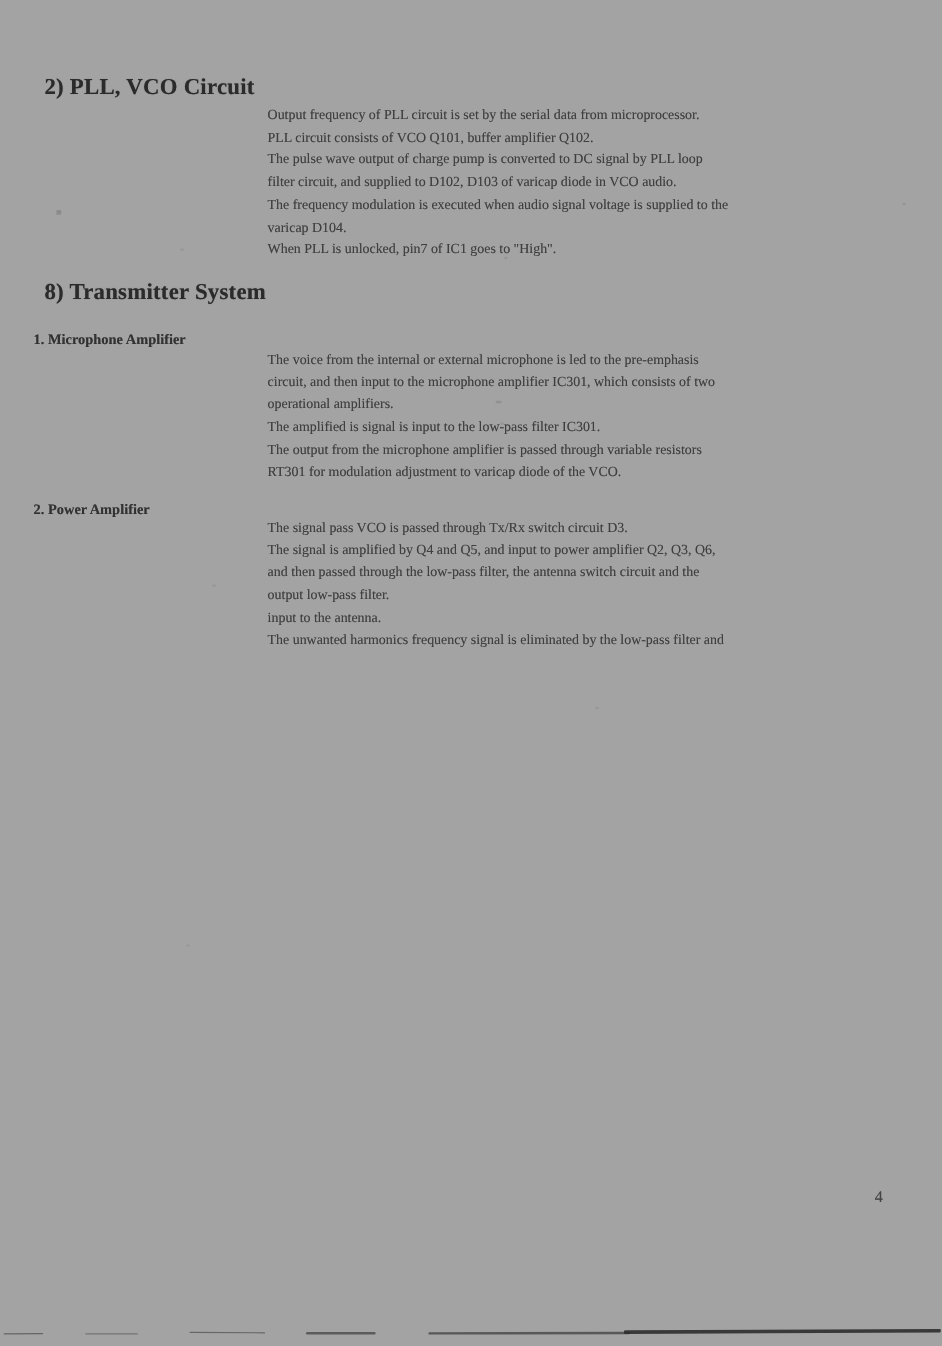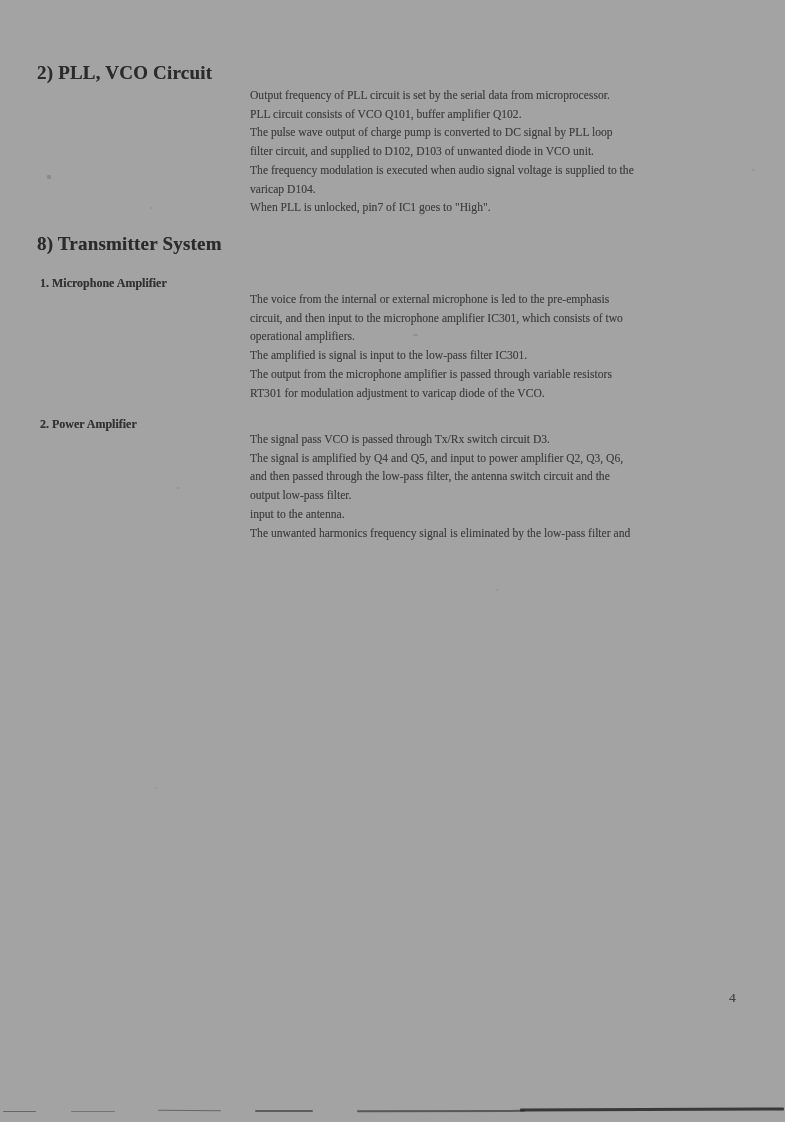--- a/index.html
+++ b/index.html
@@ -19,33 +19,32 @@
     font-size: 19px;
     line-height: 22px;
     font-weight: 700;
     color: #2b2b2b;
     letter-spacing: 0.2px;
     text-shadow: 0 0 0.6px rgba(60,60,60,0.65);
     white-space: nowrap;
   }
   .h-sub {
     position: absolute;
-    left: 40px;
+    left: 28px;
     font-size: 12px;
     line-height: 14px;
     font-weight: 700;
     color: #323232;
     text-shadow: 0 0 0.5px rgba(60,60,60,0.6);
     white-space: nowrap;
   }
   .body-block {
     position: absolute;
     left: 223px;
     width: 470px;
-    margin-left: 27px;
   }
   .body-block .line {
     font-size: 11.6px;
     line-height: 18.7px;
     color: #3f3f3f;
     text-shadow: 0 0 0.55px rgba(80,80,80,0.6);
     white-space: nowrap;
   }
   .page-number {
     position: absolute;
@@ -87,21 +86,21 @@
 <body>
 
 <div class="page">
 
   <div class="h-major" style="top:62px">2) PLL, VCO Circuit</div>
 
   <div class="body-block" style="top:87px">
     <div class="line">Output frequency of PLL circuit is set by the serial data from microprocessor.</div>
     <div class="line">PLL circuit consists of VCO Q101, buffer amplifier Q102.</div>
     <div class="line">The pulse wave output of charge pump is converted to DC signal by PLL loop</div>
-    <div class="line">filter circuit, and supplied to D102, D103 of unwanted diode in VCO unit.</div>
+    <div class="line">filter circuit, and supplied to D102, D103 of varicap diode in VCO audio.</div>
     <div class="line">The frequency modulation is executed when audio signal voltage is supplied to the</div>
     <div class="line">varicap D104.</div>
     <div class="line">When PLL is unlocked, pin7 of IC1 goes to "High".</div>
   </div>
 
   <div class="h-major" style="top:233px">8) Transmitter System</div>
 
   <div class="h-sub" style="top:276px">1. Microphone Amplifier</div>
 
   <div class="body-block" style="top:291px">

